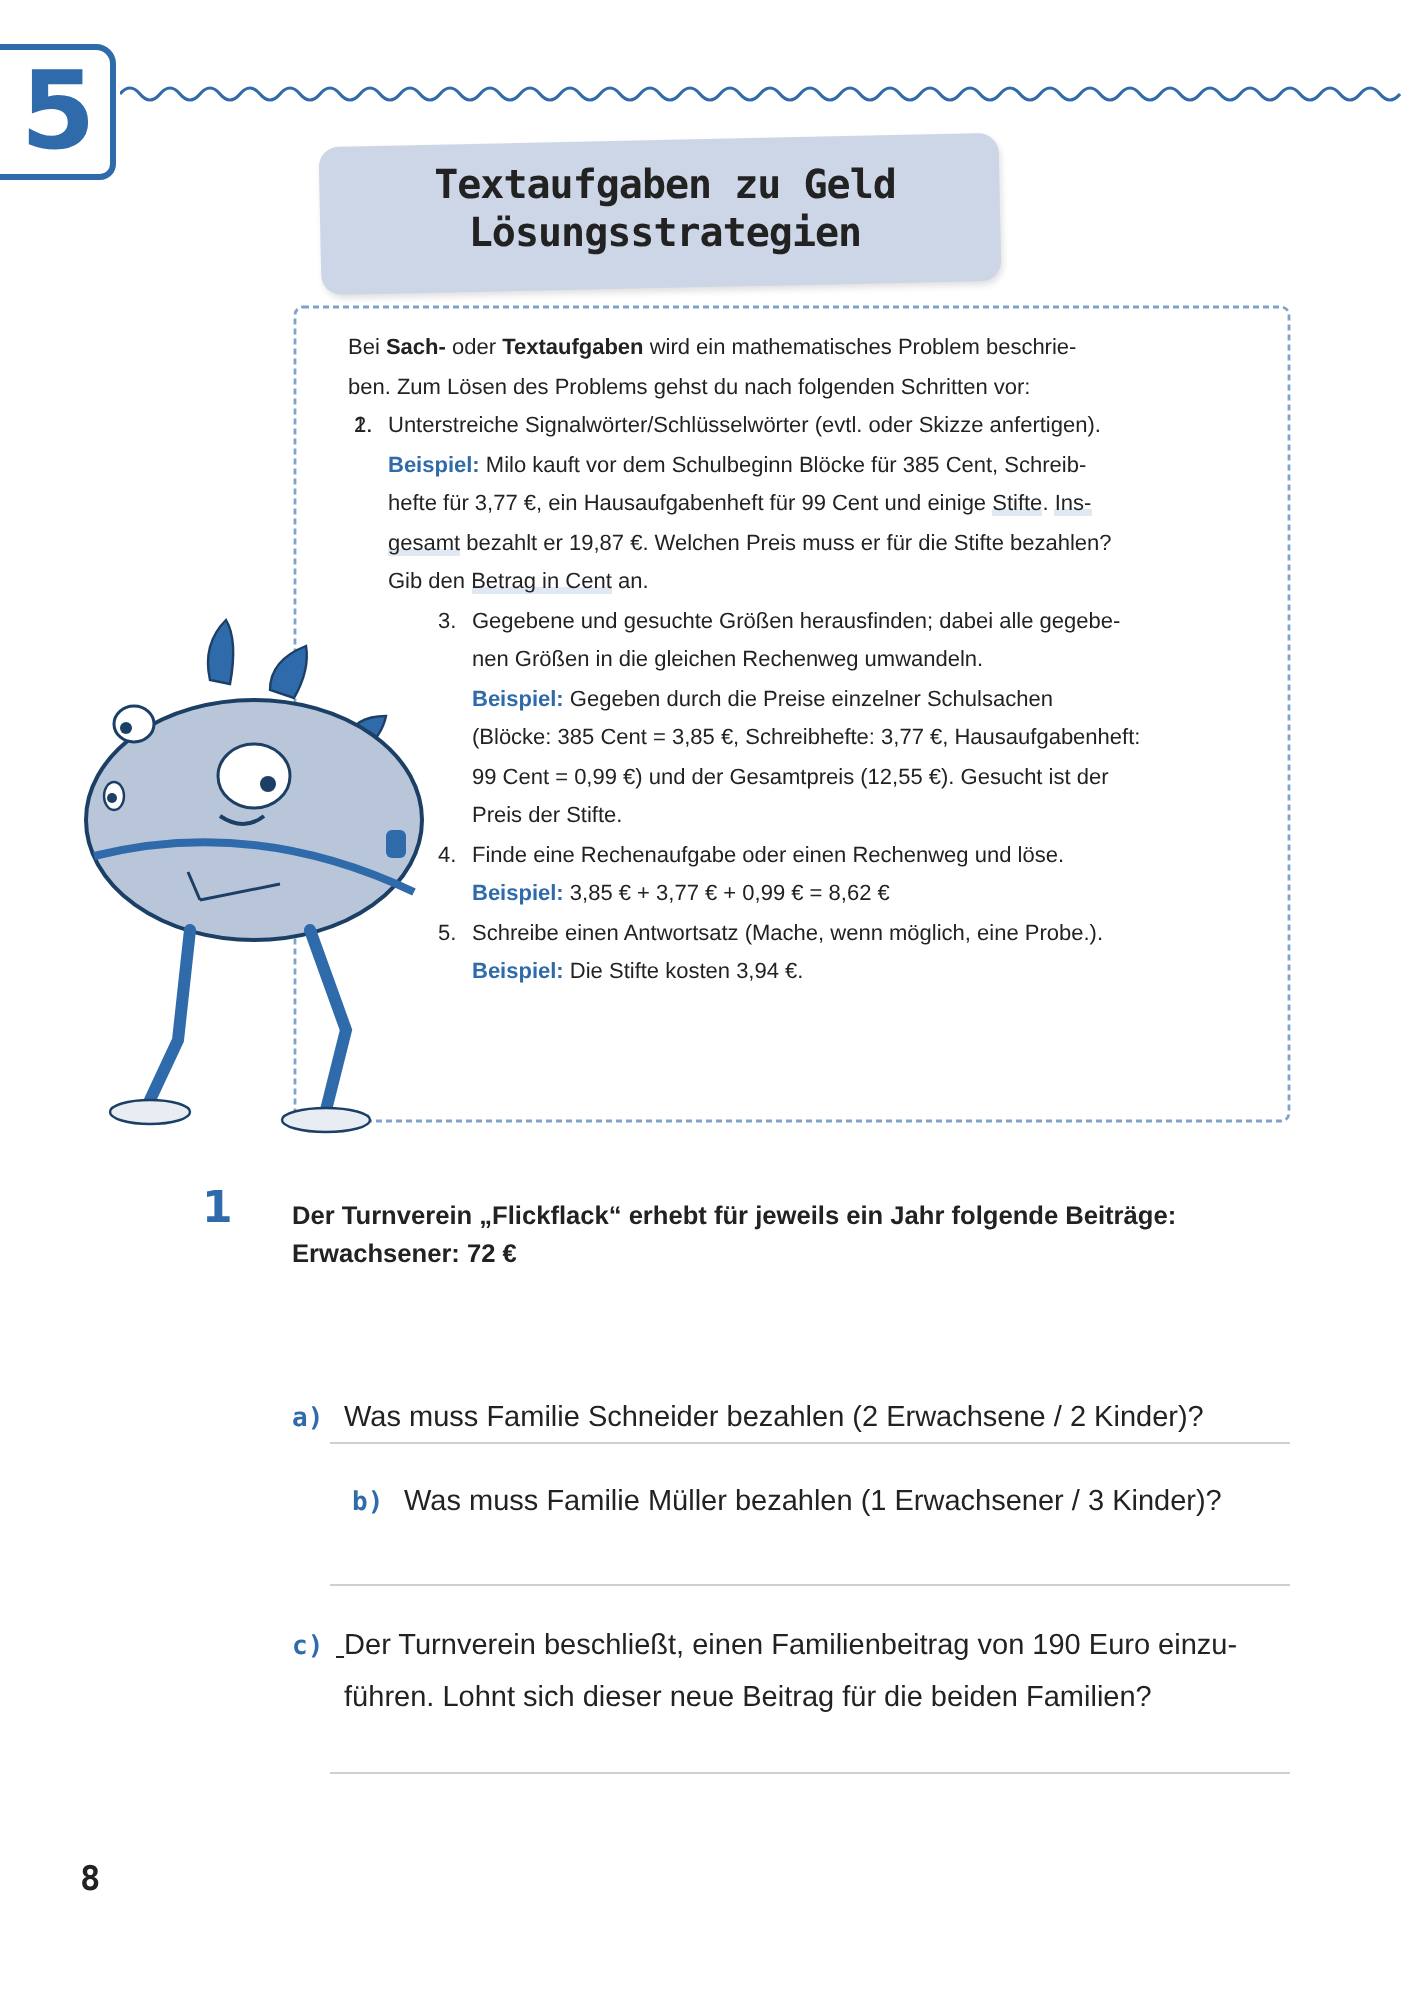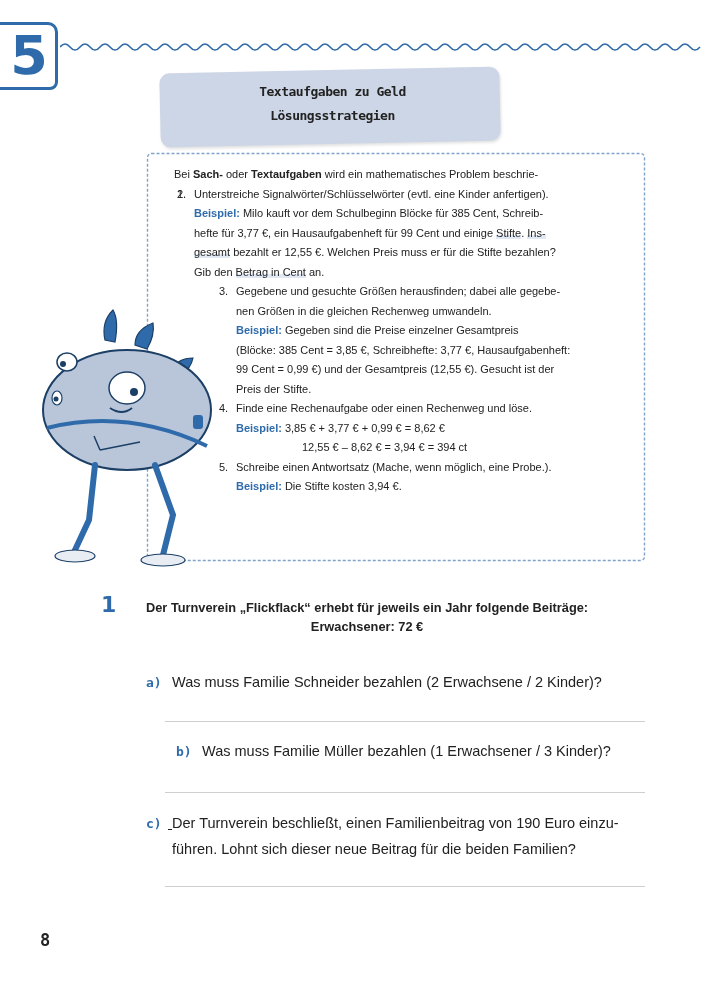--- a/index.html
+++ b/index.html
@@ -12,21 +12,21 @@
     display:flex; align-items:center; justify-content:center; background:#fff; }
   .chapter-num { font-family:"DejaVu Sans", sans-serif; font-weight:bold; font-size:54px;
     color:#2f6bab; line-height:1; margin-left:6px; }
   .top-wave { position:absolute; left:60px; top:40px; width:660px; height:14px; }
 
   
   .title-banner { position:absolute; left:160px; top:70px; width:340px; height:74px;
     background:#cdd6e6; border-radius:10px; transform:rotate(-1.2deg);
     box-shadow:1px 2px 3px rgba(0,0,0,0.12); }
   .title-text { position:absolute; left:160px; top:80px; width:345px; text-align:center;
-    font-family:"DejaVu Sans Mono", monospace; font-weight:bold; font-size:13px;
+    font-family:"DejaVu Sans Mono", monospace; font-weight:bold; font-size:20px;
     line-height:24px; color:#222; letter-spacing:-0.5px; }
 
   
   .info-box { position:absolute; left:146px; top:152px; width:500px; height:410px;
     background:#fff; box-sizing:border-box; }
   .info-border { position:absolute; left:0; top:0; width:100%; height:100%; }
   .info-content { position:absolute; left:28px; top:13px; width:470px;
     font-size:11px; line-height:19.5px; color:#222; }
   .info-content p { margin:0; }
   .li { position:relative; padding-left:20px; }
@@ -36,21 +36,21 @@
   .sub { margin-left:42px; }
   .calc2 { padding-left:66px; display:block; }
 
   
   .monster { position:absolute; left:35px; top:300px; width:180px; height:270px; }
 
   
   .ex-num { position:absolute; left:101px; top:592px; font-family:"DejaVu Sans", sans-serif;
     font-weight:bold; font-size:22px; color:#2f6bab; }
   .ex-intro { position:absolute; left:146px; top:598px; font-size:12.8px; line-height:19px;
-    font-weight:bold; color:#222;text-align:center; }
+    font-weight:bold; color:#222; }
   .ex-intro div { white-space:nowrap; }
   .sub-q { position:absolute; left:146px; font-size:14.5px; line-height:26px; color:#222; }
   .sub-q .lbl { display:inline-block; width:22px; color:#2f6bab; font-weight:bold;
     font-family:"DejaVu Sans Mono", monospace; font-size:13px; }
   .sub-q .txt { display:inline-block; vertical-align:top; }
   .answer-line { position:absolute; left:165px; width:480px; height:0;
     border-top:1px solid #cfcfcf; }
 
   .page-number { position:absolute; left:40px; top:930px; font-family:"DejaVu Sans Mono", monospace;
     font-weight:bold; font-size:17px; color:#222; }
@@ -71,50 +71,50 @@
   <div>Lösungsstrategien</div>
 </div>
 
 <div class="info-box">
   <svg class="info-border" viewBox="0 0 500 410" preserveAspectRatio="none">
     <rect x="1.5" y="1.5" width="497" height="407" rx="4" fill="#ffffff" stroke="#7fa3c9" stroke-width="1.4" stroke-dasharray="3 2"></rect>
   </svg>
   <div class="info-content">
     <p>
       <span>Bei </span><b>Sach-</b><span> oder </span><b>Textaufgaben</b><span> wird ein mathematisches Problem beschrie-</span><br>
+      <span>ben. Zum Lösen des Problems gehst du nach folgenden Schritten vor:</span>
     </p>
 
     <div class="li">
       <span class="n">1.</span>
     </div>
 
     <div class="li">
       <span class="n">2.</span>
-      <span>Unterstreiche Signalwörter/Schlüsselwörter (evtl. eine Kinder anfertigen).</span><br>
+      <span>Unterstreiche Signalwörter/Schlüsselwörter (evtl. oder Skizze anfertigen).</span><br>
       <span class="beispiel">Beispiel:</span><span> Milo kauft vor dem Schulbeginn Blöcke für 385 Cent, Schreib-</span><br>
       <span>hefte für 3,77 €, ein Hausaufgabenheft für 99 Cent und einige </span><span class="hl">Stifte</span><span>. </span><span class="hl">Ins-</span><br>
-      <span class="hl">gesamt</span><span> bezahlt er 12,55 €. Welchen Preis muss er für die Stifte bezahlen?</span><br>
+      <span class="hl">gesamt</span><span> bezahlt er 19,87 €. Welchen Preis muss er für die Stifte bezahlen?</span><br>
       <span>Gib den </span><span class="hl">Betrag in Cent</span><span> an.</span>
     </div>
 
     <div class="li sub">
       <span class="n">3.</span>
       <span>Gegebene und gesuchte Größen herausfinden; dabei alle gegebe-</span><br>
       <span>nen Größen in die gleichen Rechenweg umwandeln.</span><br>
-      <span class="beispiel">Beispiel:</span><span>  Gegeben sind die Preise einzelner Gesamtpreis</span><br>
+      <span class="beispiel">Beispiel:</span><span>  Gegeben durch die Preise einzelner Schulsachen</span><br>
       <span>(Blöcke: 385 Cent = 3,85 €, Schreibhefte: 3,77 €, Hausaufgabenheft:</span><br>
       <span>99 Cent = 0,99 €) und der Gesamtpreis (12,55 €). Gesucht ist der</span><br>
       <span>Preis der Stifte.</span>
     </div>
 
     <div class="li sub">
       <span class="n">4.</span>
       <span>Finde eine Rechenaufgabe oder einen Rechenweg und löse.</span><br>
       <span class="beispiel">Beispiel:</span><span>  3,85 € + 3,77 € + 0,99 € = 8,62 €</span>
-      <span class="calc2">12,55 € – 8,62 € = 3,94 € = 394 ct</span>
     </div>
 
     <div class="li sub">
       <span class="n">5.</span>
       <span>Schreibe einen Antwortsatz (Mache, wenn möglich, eine Probe.).</span><br>
       <span class="beispiel">Beispiel:</span><span> Die Stifte kosten 3,94 €.</span>
     </div>
   </div>
 </div>
 
@@ -144,21 +144,21 @@
   <ellipse cx="40" cy="256" rx="20" ry="6" fill="#e8edf4" stroke="#1c3f66" stroke-width="1.2"></ellipse>
   <ellipse cx="128" cy="260" rx="22" ry="6" fill="#e8edf4" stroke="#1c3f66" stroke-width="1.2"></ellipse>
 </svg>
 
 <div class="ex-num">1</div>
 <div class="ex-intro">
   <div>Der Turnverein „Flickflack“ erhebt für jeweils ein Jahr folgende Beiträge:</div>
   <div>Erwachsener: 72 €</div>
 </div>
 
-<div class="sub-q" style="top:669px;">
+<div class="sub-q" style="top:696px;">
   <span class="lbl">a)</span>
   <span class="txt">Was muss Familie Schneider bezahlen (2 Erwachsene / 2 Kinder)?</span>
 </div>
 <div class="answer-line" style="top:721px;"></div>
 
 <div class="sub-q" style="top:738px;margin-left:30px;">
   <span class="lbl">b)</span>
   <span class="txt">Was muss Familie Müller bezahlen (1 Erwachsener / 3 Kinder)?</span>
 </div>
 <div class="answer-line" style="top:792px;"></div>

